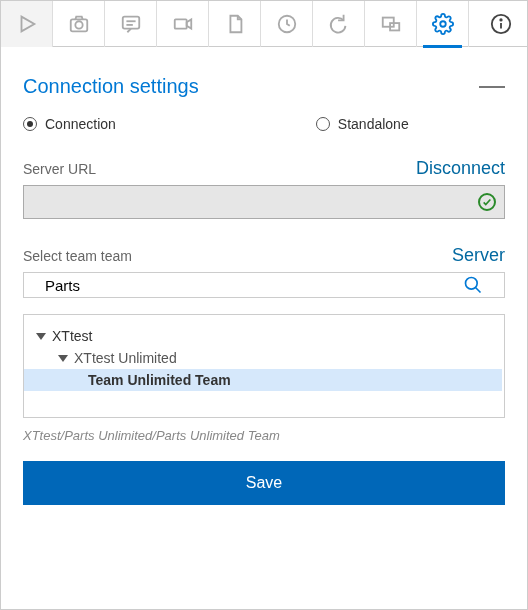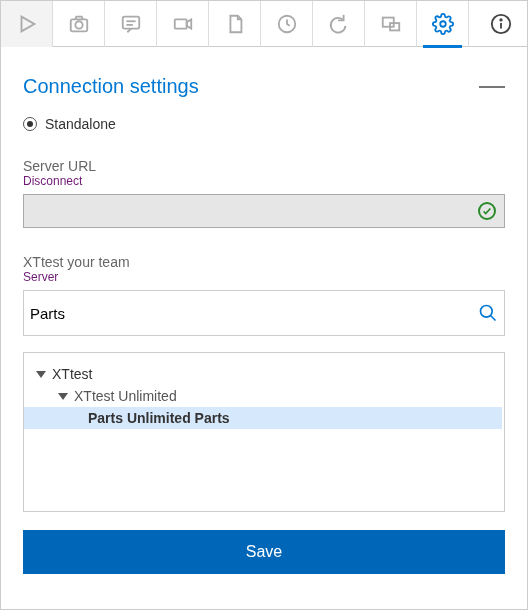--- a/index.html
+++ b/index.html
@@ -75,56 +75,55 @@
     align-items: center; justify-content: center;
   }
   .radio.checked::after {
     content: ""; width: 6px; height: 6px; border-radius: 50%; background: #333;
   }
   .row-label {
     display: flex;
     justify-content: space-between;
     align-items: baseline;
     margin-bottom: 6px;
-    flex-direction: column;
   }
   .label { color: #666; font-size: 14px; }
-  .link { color: #701a75; font-size: 12px; cursor: pointer; }
+  .link { color: #0369a1; font-size: 18px; cursor: pointer; }
   .url-box {
     height: 34px;
     background: #e6e6e6;
     border: 1px solid #aaa;
     display: flex;
     align-items: center;
     justify-content: flex-end;
     padding: 0 8px;
   }
   .check-circle {
     width: 18px; height: 18px; border-radius: 50%;
     border: 2px solid #2a8a2a;
     display: flex; align-items: center; justify-content: center;
     color: #2a8a2a;
   }
   .check-circle svg { width: 10px; height: 10px; }
   .search-box {
-    height: 46px;
+    height: 26px;
     border: 1px solid #ccc;
     display: flex;
     align-items: center;
-    padding: 0 6px;
+    padding: 0 21px;
     margin-bottom: 16px;
   }
   .search-box input {
     flex: 1; border: none; outline: none; font-size: 15px;
     font-family: inherit;
   }
   .search-icon { color: #0078d4; width: 20px; height: 20px; }
   .tree-box {
     border: 1px solid #ccc;
-    height: 160px;
+    height: 104px;
     padding: 10px 0 0 0;
     overflow: auto;
   }
   .tree-row {
     display: flex; align-items: center; gap: 6px;
     padding: 3px 0 3px 12px;
     font-size: 14px;
   }
   .tree-row .caret {
     width: 0; height: 0;
@@ -231,41 +230,45 @@
 <div class="content">
 
   <div class="section-header">
     <div class="section-title">Connection settings</div>
     <div class="collapse-line"></div>
   </div>
 
   <div class="radio-row">
     <div class="radio-item">
       <span class="radio checked"></span>
+      <span>Connection</span>
+    </div>
+    <div class="radio-item">
+      <span class="radio"></span>
       <span>Standalone</span>
     </div>
   </div>
 
   <div class="row-label">
     <span class="label">Server URL</span>
     <span class="link">Disconnect</span>
   </div>
   <div class="url-box">
     <span style="flex:1;color:#555"></span>
     <span class="check-circle">
       <svg viewBox="0 0 24 24" fill="none" stroke="currentColor" stroke-width="4">
           <polyline points="4,13 9,18 20,6"></polyline>
         </svg>
     </span>
   </div>
 
   <div class="gap"></div>
 
   <div class="row-label">
-    <span class="label">XTtest your team</span>
+    <span class="label">Select team team</span>
     <span class="link">Server</span>
   </div>
 
   <div class="search-box">
     <input type="text" value="Parts" style="">
     <svg class="search-icon" viewBox="0 0 24 24" fill="none" stroke="currentColor" stroke-width="2">
         <circle cx="10" cy="10" r="7"></circle>
         <line x1="21" y1="21" x2="15" y2="15"></line>
       </svg>
   </div>
@@ -273,22 +276,23 @@
   <div class="tree-box">
     <div class="tree-row">
       <span class="caret"></span>
       <span>XTtest</span>
     </div>
     <div class="tree-row level1">
       <span class="caret"></span>
       <span>XTtest Unlimited</span>
     </div>
     <div class="tree-row level2">
-      <span>Parts Unlimited Parts</span>
-    </div>
-  </div>
-
+      <span>Team Unlimited Team</span>
+    </div>
+  </div>
+
+  <div class="path-text">XTtest/Parts Unlimited/Parts Unlimited Team</div>
 
   <div class="save-btn">
     <span>Save</span>
   </div>
 
 </div>
 
 </body></html>

